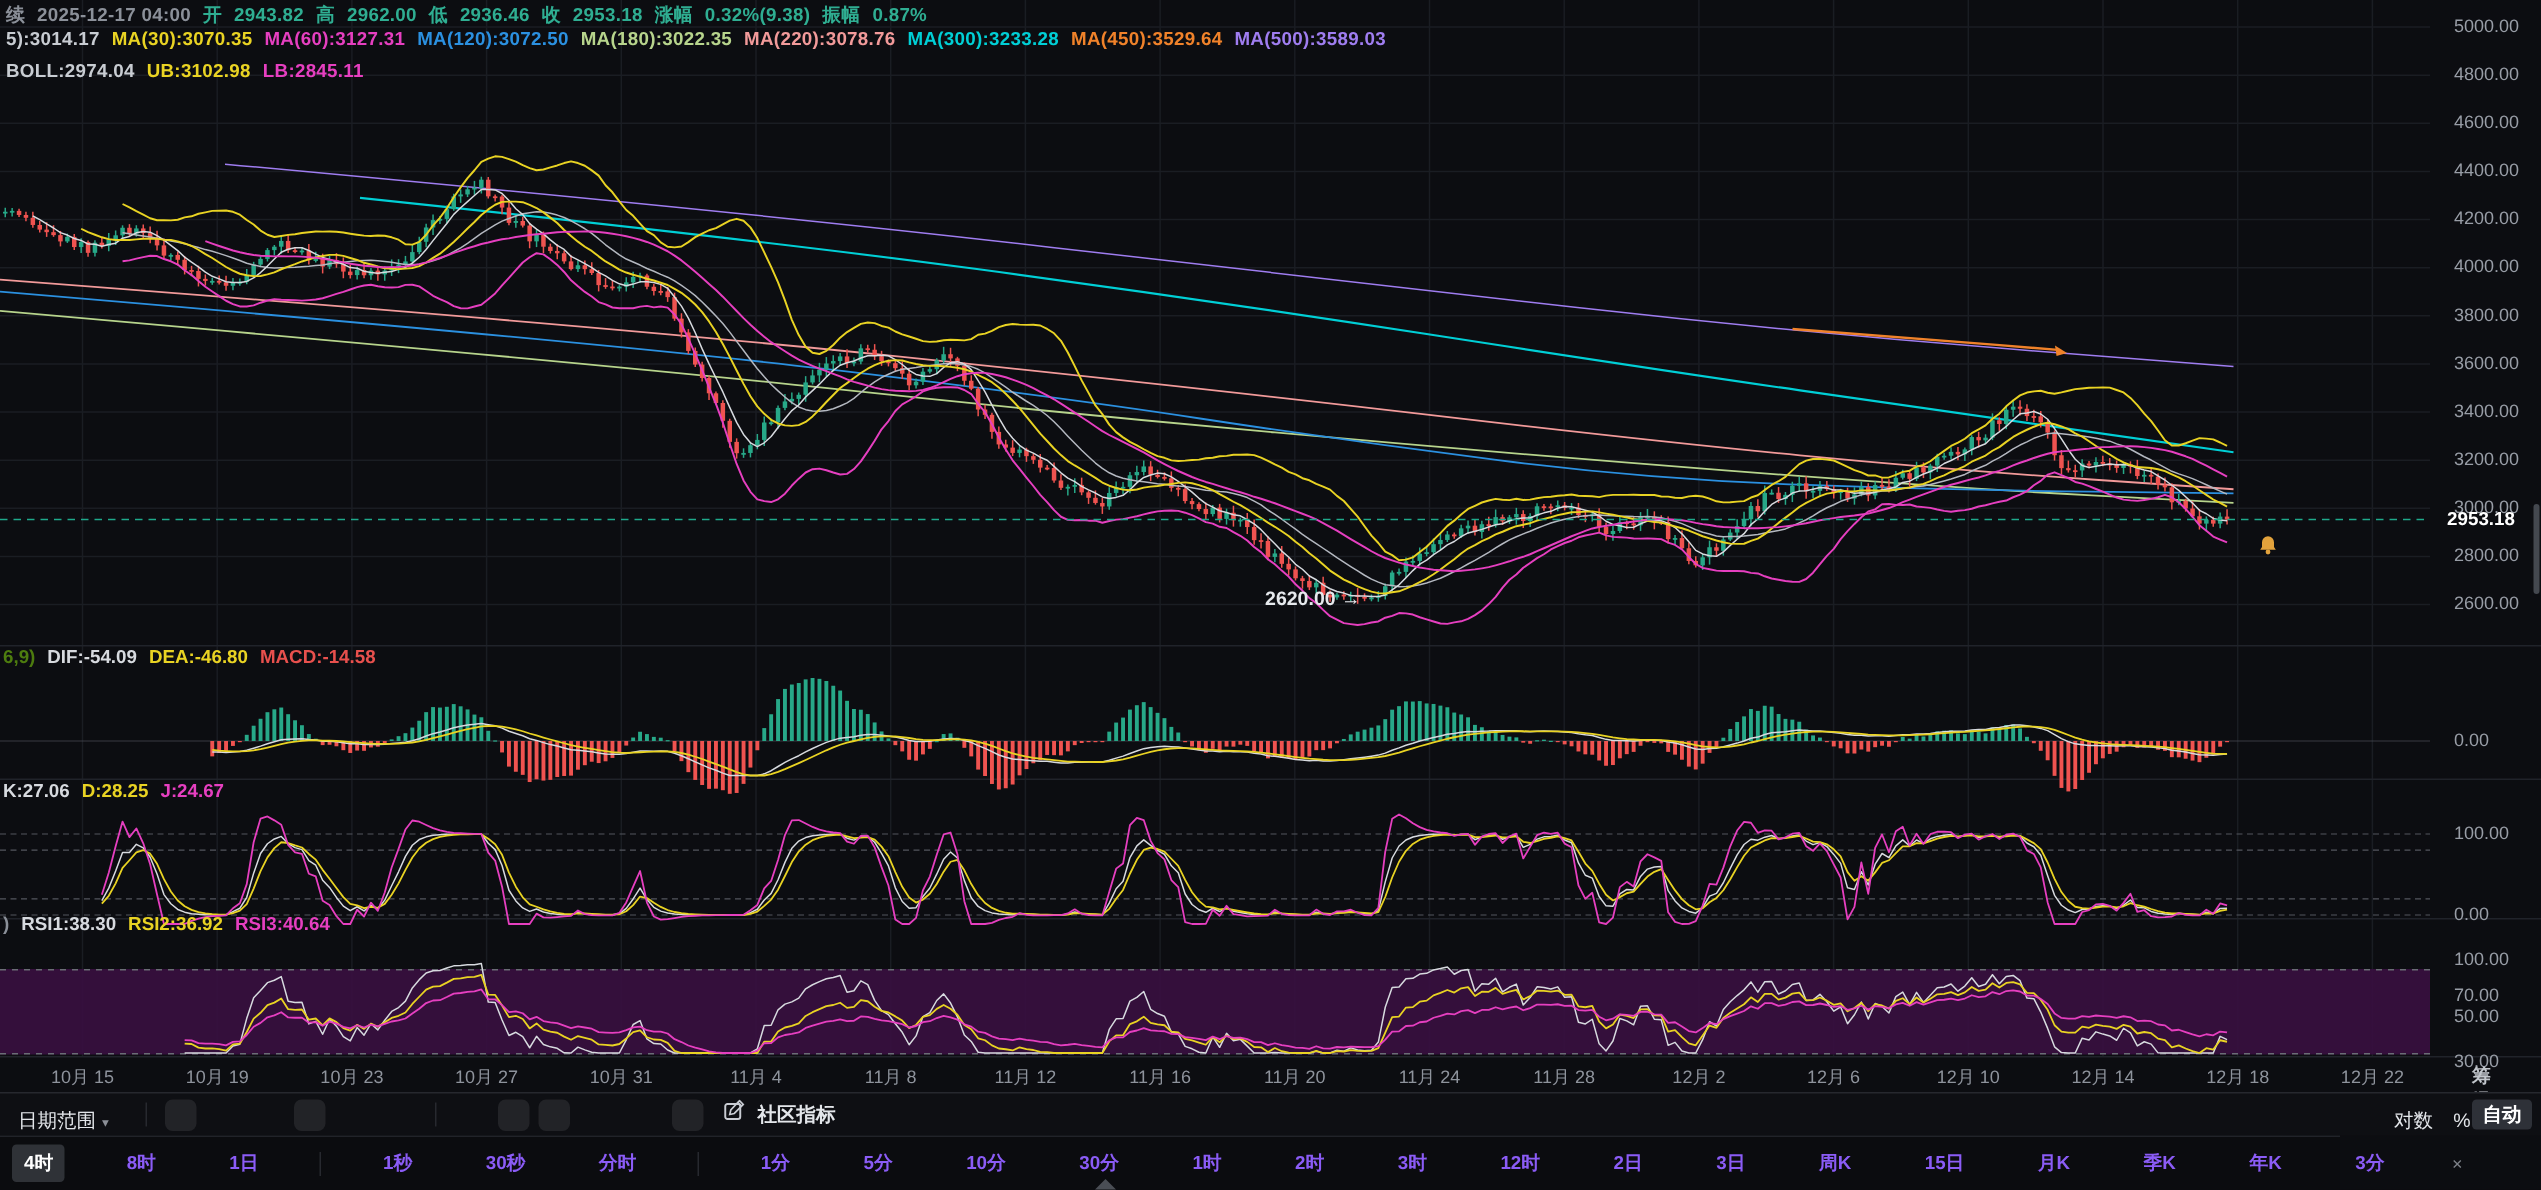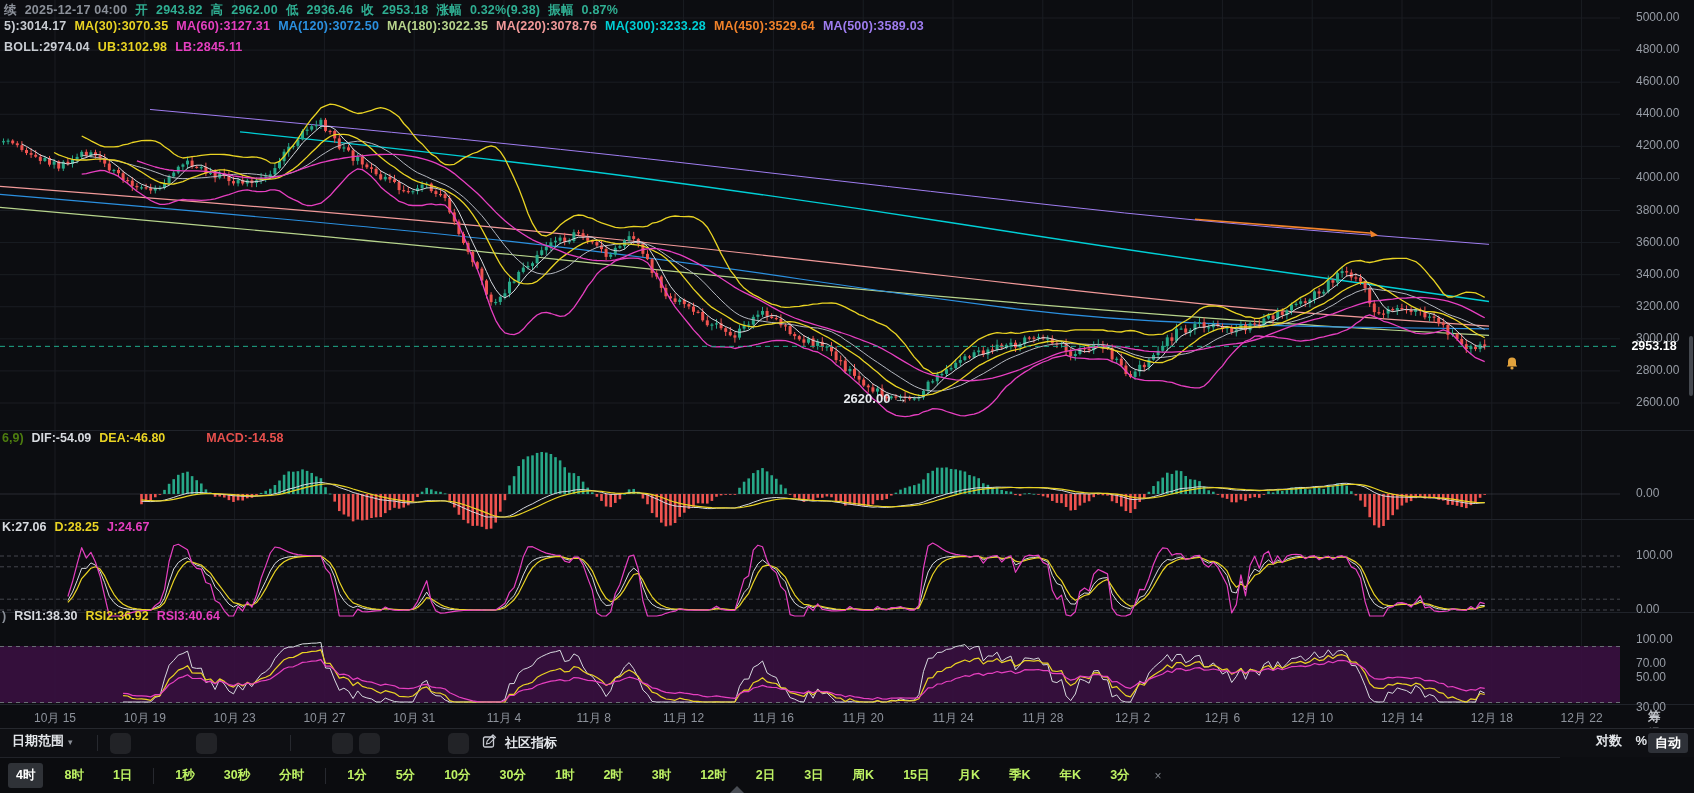--- a/index.html
+++ b/index.html
@@ -12,30 +12,30 @@
   .pane-label{position:absolute;left:2px;white-space:nowrap;font-size:12.5px;font-weight:700;}
   .pane-label span{margin-right:8px;}
   .axis-label{position:absolute;left:1636px;font-size:12px;color:#989da6;}
   .sub-axis-label{position:absolute;left:1636px;font-size:12px;color:#989da6;}
   .time-label{position:absolute;top:710px;font-size:12px;color:#8e939c;transform:translateX(-50%);white-space:nowrap;}
   .price-tag{position:absolute;left:1622px;top:337px;width:64px;height:19px;line-height:19px;text-align:center;
              border-radius:2px;color:#fff;font-size:12.5px;font-weight:700;z-index:5;}
   .scroll-thumb{position:absolute;left:1689px;top:336px;width:4px;height:60px;background:#44484f;border-radius:2px;z-index:4;}
   .chips-burst{position:absolute;top:709px;font-size:12.5px;font-weight:700;color:#c2c6cc;letter-spacing:10px;}
   .bar1{position:absolute;left:0;top:728px;width:1694px;height:29px;background:#0e0f13;border-top:1px solid #26282e;box-sizing:border-box;}
-  .bar1 .txt-btn{position:absolute;top:0;height:28px;line-height:24px;font-size:13px;font-weight:700;color:#e3e6ea;cursor:default;}
+  .bar1 .txt-btn{position:absolute;top:0;height:28px;line-height:36px;font-size:13px;font-weight:400;color:#e3e6ea;cursor:default;}
   .bar1 .chev{color:#8b8f97;font-size:9px;margin-left:4px;}
   .vdiv{position:absolute;top:6px;width:1px;height:16px;background:#27292f;}
   .ph{position:absolute;top:4px;width:21px;height:21px;border-radius:5px;background:#222327;}
   .dim-label{color:#9ba0a8;font-weight:400;}
   .auto-box{position:absolute;top:4px;height:20px;line-height:20px;padding:0 7px;background:#2e3138;border-radius:3px;
             color:#fff;font-size:13px;font-weight:700;}
   .bar2{position:absolute;left:0;top:757px;width:1560px;height:36px;background:#0b0c0f;border-top:1px solid #212329;
-        box-sizing:border-box;display:flex;align-items:center;padding-left:8px;}
-  .tf-btn{flex:0 0 auto;margin-right:13px;padding:4px 8px;font-size:12.5px;font-weight:700;color:#bef264;border-radius:3px;cursor:default;white-space:nowrap;}
+        box-sizing:border-box;display:flex;align-items:center;padding-left:8px;gap:20px;}
+  .tf-btn{flex:0 0 auto;margin-right:13px;padding:4px 8px;font-size:12.5px;font-weight:700;color:#8b5cf6;border-radius:3px;cursor:default;white-space:nowrap;}
   .tf-btn.active{background:#2f3237;color:#ffffff;}
   .tf-btn.dimx{color:#7d8188;font-weight:400;font-size:12px;padding:4px 4px;}
   .tf-div{flex:0 0 auto;width:1px;height:16px;background:#27292f;margin-right:13px;}
   .tip-arrow{position:absolute;left:730px;bottom:0;width:0;height:0;border-left:7px solid transparent;
              border-right:7px solid transparent;border-bottom:7px solid #4a4e55;}
   .bell{position:absolute;left:1505px;top:356px;z-index:4;}
   .comm{position:absolute;left:482px;top:0;height:28px;display:flex;align-items:center;gap:8px;}
   .comm .lbl{font-size:13px;font-weight:700;color:#e3e6ea;}
 </style>
 </head>
@@ -1068,21 +1068,21 @@
         <path d="M123.1,702.0 L127.7,702.0 L132.3,702.0 L136.9,702.0 L141.5,702.0 L146.1,702.0 L150.7,702.0 L155.3,697.3 L159.9,696.1 L164.5,678.9 L169.1,665.2 L173.7,660.4 L178.3,655.1 L182.9,653.5 L187.5,651.1 L192.1,667.5 L196.7,668.4 L201.3,668.2 L205.9,682.6 L210.5,680.9 L215.1,689.5 L219.7,679.3 L224.3,684.1 L228.9,691.1 L233.5,693.9 L238.1,685.0 L242.7,690.1 L247.3,682.4 L251.9,686.6 L256.5,680.2 L261.1,674.3 L265.7,671.7 L270.3,667.4 L274.9,658.6 L279.5,653.1 L284.1,648.7 L288.7,647.2 L293.3,647.0 L297.9,645.3 L302.5,643.9 L307.1,643.7 L311.7,643.2 L316.3,643.1 L320.9,642.4 L325.5,668.0 L330.1,668.3 L334.7,680.0 L339.3,690.3 L343.9,688.2 L348.5,691.1 L353.1,698.5 L357.7,690.9 L362.3,696.3 L366.9,697.9 L371.5,698.9 L376.1,701.9 L380.7,702.0 L385.3,698.1 L389.9,699.9 L394.5,701.5 L399.1,702.0 L403.7,702.0 L408.3,702.0 L412.9,702.0 L417.5,693.2 L422.1,683.0 L426.7,680.4 L431.3,692.6 L435.9,695.7 L440.5,696.0 L445.1,700.0 L449.7,702.0 L454.3,702.0 L458.9,702.0 L463.5,702.0 L468.1,702.0 L472.7,702.0 L477.3,702.0 L481.9,702.0 L486.5,702.0 L491.1,702.0 L495.7,702.0 L500.3,702.0 L504.9,699.2 L509.5,683.7 L514.1,683.5 L518.7,673.2 L523.3,669.4 L527.9,667.9 L532.5,665.4 L537.1,659.2 L541.7,656.5 L546.3,654.4 L550.9,652.5 L555.5,651.7 L560.1,650.3 L564.7,661.5 L569.3,660.5 L573.9,653.9 L578.5,656.4 L583.1,666.9 L587.7,673.7 L592.3,676.4 L596.9,682.5 L601.5,688.2 L606.1,696.5 L610.7,690.6 L615.3,677.7 L619.9,675.1 L624.5,667.0 L629.1,662.6 L633.7,668.7 L638.3,677.9 L642.9,690.0 L647.5,694.3 L652.1,701.5 L656.7,702.0 L661.3,702.0 L665.9,702.0 L670.5,702.0 L675.1,702.0 L679.7,702.0 L684.3,702.0 L688.9,702.0 L693.5,702.0 L698.1,702.0 L702.7,702.0 L707.3,702.0 L711.9,702.0 L716.5,702.0 L721.1,702.0 L725.7,702.0 L730.3,702.0 L734.9,702.0 L739.5,686.3 L744.1,679.2 L748.7,679.0 L753.3,667.4 L757.9,664.9 L762.5,661.0 L767.1,672.9 L771.7,675.7 L776.3,677.5 L780.9,688.0 L785.5,689.2 L790.1,697.6 L794.7,699.2 L799.3,701.5 L803.9,702.0 L808.5,691.3 L813.1,698.2 L817.7,688.9 L822.3,693.8 L826.9,692.9 L831.5,697.4 L836.1,702.0 L840.7,702.0 L845.3,702.0 L849.9,701.6 L854.5,702.0 L859.1,702.0 L863.7,702.0 L868.3,702.0 L872.9,702.0 L877.5,700.9 L882.1,702.0 L886.7,702.0 L891.3,700.2 L895.9,700.8 L900.5,698.6 L905.1,700.0 L909.7,700.5 L914.3,700.1 L918.9,694.7 L923.5,671.5 L928.1,658.4 L932.7,658.0 L937.3,652.5 L941.9,652.2 L946.5,649.4 L951.1,648.9 L955.7,646.6 L960.3,645.7 L964.9,644.6 L969.5,649.5 L974.1,647.0 L978.7,646.3 L983.3,660.9 L987.9,655.9 L992.5,656.1 L997.1,652.2 L1001.7,661.3 L1006.3,658.2 L1010.9,656.1 L1015.5,670.0 L1020.1,665.0 L1024.7,657.9 L1029.3,658.3 L1033.9,659.3 L1038.5,657.9 L1043.1,664.9 L1047.7,664.5 L1052.3,681.5 L1056.9,682.6 L1061.5,679.5 L1066.1,695.9 L1070.7,700.6 L1075.3,694.0 L1079.9,679.0 L1084.5,680.6 L1089.1,683.2 L1093.7,670.9 L1098.3,670.5 L1102.9,679.5 L1107.5,679.9 L1112.1,696.9 L1116.7,694.9 L1121.3,700.7 L1125.9,702.0 L1130.5,702.0 L1135.1,693.1 L1139.7,681.1 L1144.3,684.0 L1148.9,673.0 L1153.5,667.8 L1158.1,663.7 L1162.7,659.9 L1167.3,654.6 L1171.9,661.4 L1176.5,654.5 L1181.1,654.4 L1185.7,662.7 L1190.3,660.5 L1194.9,656.3 L1199.5,655.3 L1204.1,667.0 L1208.7,666.6 L1213.3,662.9 L1217.9,667.8 L1222.5,674.1 L1227.1,671.3 L1231.7,682.5 L1236.3,676.5 L1240.9,668.0 L1245.5,679.3 L1250.1,669.0 L1254.7,671.0 L1259.3,675.3 L1263.9,664.4 L1268.5,661.4 L1273.1,669.8 L1277.7,661.6 L1282.3,668.3 L1286.9,663.5 L1291.5,658.5 L1296.1,658.0 L1300.7,656.0 L1305.3,660.8 L1309.9,657.4 L1314.5,651.8 L1319.1,657.7 L1323.7,656.2 L1328.3,649.8 L1332.9,655.8 L1337.5,651.0 L1342.1,650.3 L1346.7,653.8 L1351.3,665.4 L1355.9,665.8 L1360.5,674.7 L1365.1,685.6 L1369.7,697.9 L1374.3,701.7 L1378.9,702.0 L1383.5,702.0 L1388.1,692.1 L1392.7,693.3 L1397.3,687.9 L1401.9,689.4 L1406.5,690.6 L1411.1,693.5 L1415.7,685.5 L1420.3,688.6 L1424.9,697.3 L1429.5,694.5 L1434.1,696.1 L1438.7,701.9 L1443.3,702.0 L1447.9,702.0 L1452.5,702.0 L1457.1,702.0 L1461.7,702.0 L1466.3,702.0 L1470.9,702.0 L1475.5,702.0 L1480.1,690.9 L1484.7,693.1 " fill="none" stroke="#d7dadf" stroke-width="1" stroke-linejoin="round"></path>
         <path d="M123.1,695.7 L127.7,696.0 L132.3,698.4 L136.9,699.0 L141.5,698.9 L146.1,699.4 L150.7,700.4 L155.3,696.3 L159.9,695.8 L164.5,688.0 L169.1,679.1 L173.7,675.2 L178.3,670.1 L182.9,668.4 L187.5,665.7 L192.1,672.8 L196.7,673.2 L201.3,673.0 L205.9,679.8 L210.5,679.0 L215.1,683.6 L219.7,678.9 L224.3,681.4 L228.9,685.4 L233.5,687.1 L238.1,683.2 L242.7,685.9 L247.3,682.4 L251.9,684.5 L256.5,681.5 L261.1,678.6 L265.7,677.2 L270.3,675.0 L274.9,669.3 L279.5,664.5 L284.1,659.7 L288.7,657.7 L293.3,657.4 L297.9,655.1 L302.5,652.6 L307.1,652.3 L311.7,651.4 L316.3,651.2 L320.9,649.9 L325.5,663.1 L330.1,663.3 L334.7,670.4 L339.3,678.1 L343.9,677.2 L348.5,679.3 L353.1,685.6 L357.7,682.3 L362.3,686.4 L366.9,687.8 L371.5,688.5 L376.1,691.1 L380.7,693.2 L385.3,690.7 L389.9,691.9 L394.5,693.1 L399.1,696.3 L403.7,696.6 L408.3,697.0 L412.9,696.0 L417.5,692.3 L422.1,688.1 L426.7,686.9 L431.3,691.5 L435.9,693.0 L440.5,693.2 L445.1,695.2 L449.7,700.6 L454.3,702.0 L458.9,702.0 L463.5,702.0 L468.1,702.0 L472.7,702.0 L477.3,702.0 L481.9,702.0 L486.5,702.0 L491.1,702.0 L495.7,702.0 L500.3,702.0 L504.9,702.0 L509.5,694.4 L514.1,694.3 L518.7,687.7 L523.3,685.0 L527.9,683.9 L532.5,682.2 L537.1,677.3 L541.7,674.8 L546.3,672.8 L550.9,670.8 L555.5,670.0 L560.1,668.5 L564.7,671.9 L569.3,671.3 L573.9,666.7 L578.5,667.5 L583.1,671.2 L587.7,673.9 L592.3,675.0 L596.9,677.6 L601.5,680.4 L606.1,685.4 L610.7,683.3 L615.3,677.9 L619.9,676.7 L624.5,672.6 L629.1,670.0 L633.7,672.5 L638.3,676.5 L642.9,683.3 L647.5,686.2 L652.1,692.2 L656.7,693.5 L661.3,696.9 L665.9,699.0 L670.5,699.5 L675.1,700.3 L679.7,698.2 L684.3,699.4 L688.9,700.0 L693.5,701.3 L698.1,701.4 L702.7,702.0 L707.3,702.0 L711.9,702.0 L716.5,701.9 L721.1,702.0 L725.7,702.0 L730.3,702.0 L734.9,702.0 L739.5,694.3 L744.1,690.2 L748.7,690.1 L753.3,682.7 L757.9,680.9 L762.5,677.8 L767.1,681.9 L771.7,682.9 L776.3,683.5 L780.9,687.7 L785.5,688.2 L790.1,692.6 L794.7,693.6 L799.3,695.1 L803.9,696.5 L808.5,691.3 L813.1,694.9 L817.7,690.3 L822.3,692.7 L826.9,692.3 L831.5,694.6 L836.1,698.0 L840.7,698.2 L845.3,701.4 L849.9,698.7 L854.5,700.8 L859.1,701.7 L863.7,702.0 L868.3,702.0 L872.9,702.0 L877.5,700.6 L882.1,702.0 L886.7,702.0 L891.3,700.7 L895.9,701.0 L900.5,700.1 L905.1,700.6 L909.7,700.8 L914.3,700.6 L918.9,698.8 L923.5,688.4 L928.1,678.1 L932.7,677.7 L937.3,671.7 L941.9,671.4 L946.5,667.8 L951.1,667.1 L955.7,663.6 L960.3,661.9 L964.9,660.0 L969.5,661.7 L974.1,658.9 L978.7,658.1 L983.3,664.0 L987.9,661.1 L992.5,661.2 L997.1,658.6 L1001.7,662.6 L1006.3,661.1 L1010.9,659.9 L1015.5,666.3 L1020.1,664.1 L1024.7,660.5 L1029.3,660.6 L1033.9,661.1 L1038.5,660.4 L1043.1,663.2 L1047.7,663.1 L1052.3,670.9 L1056.9,671.5 L1061.5,670.6 L1066.1,681.1 L1070.7,685.6 L1075.3,683.0 L1079.9,676.4 L1084.5,677.3 L1089.1,678.7 L1093.7,672.9 L1098.3,672.7 L1102.9,676.9 L1107.5,677.1 L1112.1,687.7 L1116.7,686.7 L1121.3,691.4 L1125.9,695.6 L1130.5,696.9 L1135.1,690.4 L1139.7,683.7 L1144.3,685.2 L1148.9,678.6 L1153.5,675.2 L1158.1,672.3 L1162.7,669.5 L1167.3,664.9 L1171.9,668.0 L1176.5,662.6 L1181.1,662.6 L1185.7,666.4 L1190.3,665.1 L1194.9,662.4 L1199.5,661.7 L1204.1,666.9 L1208.7,666.8 L1213.3,665.0 L1217.9,667.1 L1222.5,669.9 L1227.1,668.9 L1231.7,674.2 L1236.3,672.0 L1240.9,668.5 L1245.5,674.1 L1250.1,669.4 L1254.7,670.3 L1259.3,672.4 L1263.9,667.2 L1268.5,665.5 L1273.1,669.4 L1277.7,665.0 L1282.3,668.3 L1286.9,665.8 L1291.5,662.9 L1296.1,662.6 L1300.7,661.4 L1305.3,663.4 L1309.9,661.6 L1314.5,658.0 L1319.1,660.6 L1323.7,659.8 L1328.3,655.5 L1332.9,658.4 L1337.5,655.3 L1342.1,654.7 L1346.7,656.3 L1351.3,661.9 L1355.9,662.1 L1360.5,666.6 L1365.1,673.2 L1369.7,683.5 L1374.3,687.7 L1378.9,688.4 L1383.5,688.4 L1388.1,684.4 L1392.7,685.2 L1397.3,683.1 L1401.9,683.9 L1406.5,684.4 L1411.1,685.9 L1415.7,683.2 L1420.3,684.4 L1424.9,689.0 L1429.5,688.0 L1434.1,688.8 L1438.7,692.4 L1443.3,693.4 L1447.9,698.2 L1452.5,696.9 L1457.1,699.0 L1461.7,700.8 L1466.3,702.0 L1470.9,698.8 L1475.5,699.7 L1480.1,693.5 L1484.7,694.5 " fill="none" stroke="#e9d323" stroke-width="1.2" stroke-linejoin="round"></path>
         <path d="M123.1,693.4 L127.7,693.6 L132.3,695.4 L136.9,695.8 L141.5,695.8 L146.1,696.1 L150.7,696.9 L155.3,694.6 L159.9,694.3 L164.5,690.0 L169.1,684.5 L173.7,681.9 L178.3,678.2 L182.9,676.9 L187.5,674.8 L192.1,678.3 L196.7,678.5 L201.3,678.4 L205.9,681.8 L210.5,681.4 L215.1,683.8 L219.7,681.1 L224.3,682.4 L228.9,684.6 L233.5,685.6 L238.1,683.5 L242.7,685.0 L247.3,683.1 L251.9,684.2 L256.5,682.6 L261.1,681.0 L265.7,680.3 L270.3,679.0 L274.9,675.7 L279.5,672.5 L284.1,668.7 L288.7,667.0 L293.3,666.8 L297.9,664.7 L302.5,662.4 L307.1,662.0 L311.7,661.2 L316.3,660.9 L320.9,659.6 L325.5,666.2 L330.1,666.2 L334.7,670.1 L339.3,674.7 L343.9,674.2 L348.5,675.5 L353.1,679.6 L357.7,677.9 L362.3,680.7 L366.9,681.6 L371.5,682.1 L376.1,683.8 L380.7,685.4 L385.3,684.2 L389.9,685.0 L394.5,685.8 L399.1,688.1 L403.7,688.4 L408.3,688.6 L412.9,688.2 L417.5,686.7 L422.1,684.9 L426.7,684.4 L431.3,686.8 L435.9,687.7 L440.5,687.8 L445.1,689.0 L449.7,692.8 L454.3,694.7 L458.9,697.0 L463.5,698.4 L468.1,699.6 L472.7,700.9 L477.3,701.6 L481.9,702.0 L486.5,702.0 L491.1,702.0 L495.7,702.0 L500.3,702.0 L504.9,700.4 L509.5,695.5 L514.1,695.4 L518.7,691.6 L523.3,690.0 L527.9,689.3 L532.5,688.3 L537.1,685.3 L541.7,683.7 L546.3,682.4 L550.9,681.1 L555.5,680.6 L560.1,679.6 L564.7,680.8 L569.3,680.5 L573.9,677.6 L578.5,677.9 L583.1,679.2 L587.7,680.3 L592.3,680.7 L596.9,681.7 L601.5,682.8 L606.1,685.0 L610.7,684.0 L615.3,681.4 L619.9,680.8 L624.5,678.7 L629.1,677.2 L633.7,678.2 L638.3,679.8 L642.9,682.9 L647.5,684.4 L652.1,687.8 L656.7,688.6 L661.3,690.9 L665.9,692.4 L670.5,692.8 L675.1,693.4 L679.7,692.4 L684.3,693.2 L688.9,693.7 L693.5,694.6 L698.1,694.7 L702.7,696.1 L707.3,696.9 L711.9,696.5 L716.5,695.9 L721.1,696.7 L725.7,697.3 L730.3,697.9 L734.9,698.3 L739.5,693.6 L744.1,691.6 L748.7,691.6 L753.3,688.0 L757.9,687.0 L762.5,685.4 L767.1,686.9 L771.7,687.3 L776.3,687.5 L780.9,689.2 L785.5,689.4 L790.1,691.4 L794.7,691.9 L799.3,692.6 L803.9,693.4 L808.5,691.1 L813.1,692.8 L817.7,690.7 L822.3,691.9 L826.9,691.7 L831.5,692.8 L836.1,694.7 L840.7,694.8 L845.3,696.8 L849.9,695.5 L854.5,696.8 L859.1,697.4 L863.7,698.4 L868.3,698.6 L872.9,699.3 L877.5,697.5 L882.1,698.9 L886.7,699.1 L891.3,698.0 L895.9,698.2 L900.5,697.8 L905.1,698.0 L909.7,698.1 L914.3,698.1 L918.9,697.4 L923.5,693.1 L928.1,687.8 L932.7,687.6 L937.3,684.0 L941.9,683.8 L946.5,681.5 L951.1,681.0 L955.7,678.5 L960.3,677.3 L964.9,675.7 L969.5,676.3 L974.1,674.1 L978.7,673.4 L983.3,675.4 L987.9,673.3 L992.5,673.3 L997.1,671.5 L1001.7,672.9 L1006.3,671.8 L1010.9,671.0 L1015.5,673.5 L1020.1,672.1 L1024.7,669.7 L1029.3,669.8 L1033.9,669.9 L1038.5,669.5 L1043.1,670.6 L1047.7,670.5 L1052.3,673.4 L1056.9,673.7 L1061.5,673.3 L1066.1,677.8 L1070.7,680.2 L1075.3,679.1 L1079.9,676.2 L1084.5,676.6 L1089.1,677.2 L1093.7,674.6 L1098.3,674.5 L1102.9,676.3 L1107.5,676.4 L1112.1,681.9 L1116.7,681.5 L1121.3,684.4 L1125.9,687.4 L1130.5,688.3 L1135.1,685.4 L1139.7,682.0 L1144.3,682.8 L1148.9,679.4 L1153.5,677.4 L1158.1,675.7 L1162.7,674.0 L1167.3,670.9 L1171.9,672.5 L1176.5,668.8 L1181.1,668.7 L1185.7,670.6 L1190.3,669.8 L1194.9,668.0 L1199.5,667.6 L1204.1,670.1 L1208.7,670.0 L1213.3,669.0 L1217.9,670.0 L1222.5,671.2 L1227.1,670.7 L1231.7,673.2 L1236.3,672.2 L1240.9,670.5 L1245.5,673.1 L1250.1,670.8 L1254.7,671.2 L1259.3,672.2 L1263.9,669.6 L1268.5,668.6 L1273.1,670.5 L1277.7,668.1 L1282.3,669.7 L1286.9,668.3 L1291.5,666.7 L1296.1,666.5 L1300.7,665.8 L1305.3,666.7 L1309.9,665.7 L1314.5,663.5 L1319.1,664.7 L1323.7,664.2 L1328.3,661.4 L1332.9,662.8 L1337.5,660.7 L1342.1,660.3 L1346.7,661.0 L1351.3,663.7 L1355.9,663.8 L1360.5,665.9 L1365.1,669.3 L1369.7,675.6 L1374.3,678.6 L1378.9,679.1 L1383.5,679.1 L1388.1,677.4 L1392.7,677.9 L1397.3,677.0 L1401.9,677.4 L1406.5,677.8 L1411.1,678.6 L1415.7,677.5 L1420.3,678.2 L1424.9,680.7 L1429.5,680.4 L1434.1,680.8 L1438.7,683.0 L1443.3,683.6 L1447.9,687.0 L1452.5,686.5 L1457.1,688.1 L1461.7,689.6 L1466.3,690.9 L1470.9,689.5 L1475.5,690.2 L1480.1,687.7 L1484.7,688.3 " fill="none" stroke="#e63fc0" stroke-width="1.2" stroke-linejoin="round"></path>
       </g>
     </svg>
 
   <div class="info-line" id="info1" style="top:2px;"><span style="color: rgb(139, 144, 153);">续</span><span style="color: rgb(139, 144, 153);">2025-12-17 04:00</span><span style="color: rgb(47, 174, 146);">开</span><span style="color: rgb(47, 174, 146);">2943.82</span><span style="color: rgb(47, 174, 146);">高</span><span style="color: rgb(47, 174, 146);">2962.00</span><span style="color: rgb(47, 174, 146);">低</span><span style="color: rgb(47, 174, 146);">2936.46</span><span style="color: rgb(47, 174, 146);">收</span><span style="color: rgb(47, 174, 146);">2953.18</span><span style="color: rgb(47, 174, 146);">涨幅</span><span style="color: rgb(47, 174, 146);">0.32%(9.38)</span><span style="color: rgb(47, 174, 146);">振幅</span><span style="color: rgb(47, 174, 146);">0.87%</span></div>
   <div class="info-line" id="info2" style="top:19px;"><span style="color: rgb(200, 204, 210);">5):3014.17</span><span style="color: rgb(233, 211, 35);">MA(30):3070.35</span><span style="color: rgb(230, 63, 192);">MA(60):3127.31</span><span style="color: rgb(43, 144, 224);">MA(120):3072.50</span><span style="color: rgb(183, 212, 140);">MA(180):3022.35</span><span style="color: rgb(242, 154, 154);">MA(220):3078.76</span><span style="color: rgb(0, 207, 214);">MA(300):3233.28</span><span style="color: rgb(240, 130, 42);">MA(450):3529.64</span><span style="color: rgb(159, 125, 240);">MA(500):3589.03</span></div>
   <div class="info-line" id="info3" style="top:40px;"><span style="color: rgb(200, 204, 210);">BOLL:2974.04</span><span style="color: rgb(233, 211, 35);">UB:3102.98</span><span style="color: rgb(230, 63, 192);">LB:2845.11</span></div>
 
-  <div class="pane-label" id="macd-label" style="top:431px;"><span style="color: #4d7c0f;">6,9)</span><span style="color: rgb(215, 218, 223);">DIF:-54.09</span><span style="color: rgb(233, 211, 35);">DEA:-46.80</span><span style="color: rgb(232, 80, 77); margin-left: 33px;">MACD:-14.58</span></div>
+  <div class="pane-label" id="macd-label" style="top:431px;"><span style="color: #4d7c0f;">6,9)</span><span style="color: rgb(215, 218, 223);">DIF:-54.09</span><span style="color: rgb(233, 211, 35);">DEA:-46.80</span><span style="color: rgb(232, 80, 77);">MACD:-14.58</span></div>
   <div class="pane-label" id="kdj-label" style="top:520px;"><span style="color: rgb(215, 218, 223);">K:27.06</span><span style="color: rgb(233, 211, 35);">D:28.25</span><span style="color: rgb(230, 63, 192);">J:24.67</span></div>
   <div class="pane-label" id="rsi-label" style="top:609px;"><span style="color: rgb(139, 144, 153);">)</span><span style="color: rgb(215, 218, 223);">RSI1:38.30</span><span style="color: rgb(233, 211, 35);">RSI2:36.92</span><span style="color: rgb(230, 63, 192);">RSI3:40.64</span></div>
 
   <div id="price-axis">
       <div class="axis-label" style="top: 10px;">5000.00</div>
       <div class="axis-label" style="top: 42.084px;">4800.00</div>
       <div class="axis-label" style="top: 74.168px;">4600.00</div>
       <div class="axis-label" style="top: 106.252px;">4400.00</div>
       <div class="axis-label" style="top: 138.336px;">4200.00</div>
       <div class="axis-label" style="top: 170.42px;">4000.00</div>

